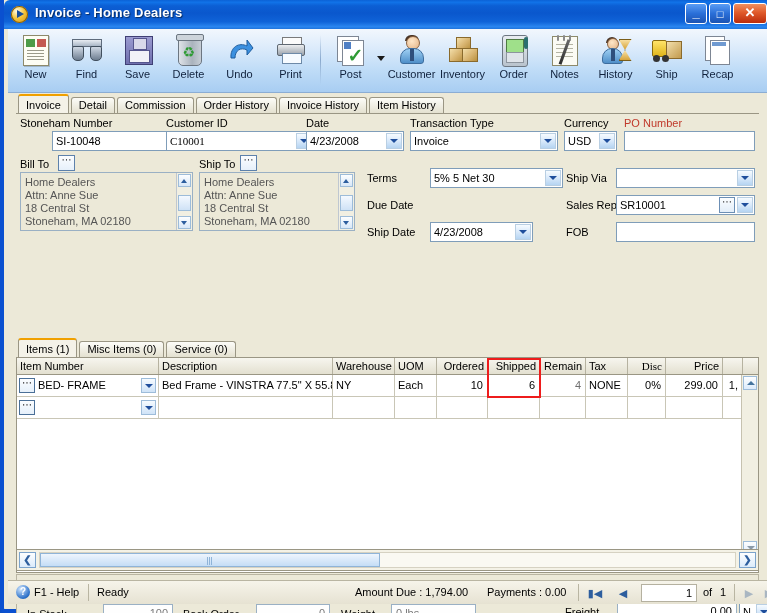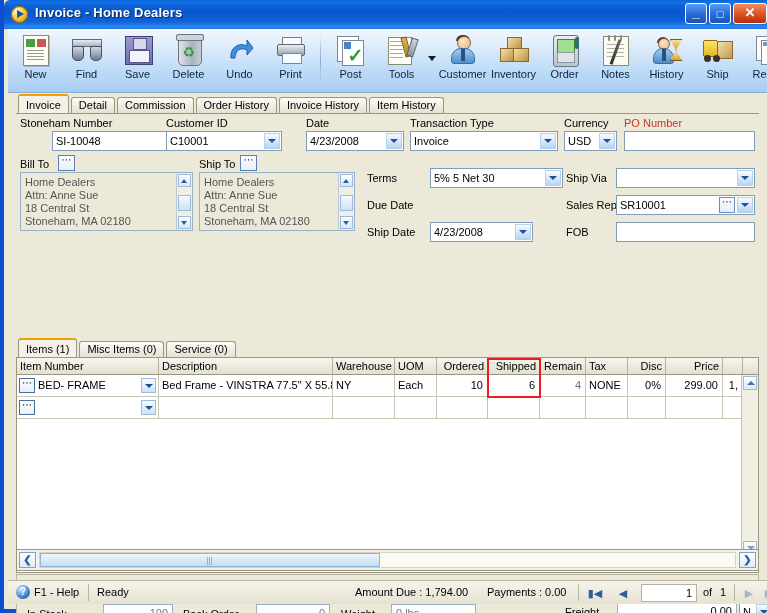--- a/index.html
+++ b/index.html
@@ -578,35 +578,20 @@
             <div class="ic-post">
                 <div class="p1"></div>
                 <div class="p2"></div>
                 <div class="bl"></div>
                 <div class="chk">✓</div>
               </div>
           </div>
           <div class="tb-lbl">Post</div>
         </div>
 
-        <div class="tb-btn">
-          <div class="tb-ico">
-            <div class="ic-tools">
-                <div class="sheet"></div>
-              <div class="ln" style="top:5px"></div>
-                <div class="ln" style="top:9px"></div>
-              <div class="ln" style="top:13px"></div>
-                <div class="ln" style="top:17px"></div>
-              <div class="ln" style="top:21px"></div>
-              <div class="sd"></div>
-                <div class="wr"></div>
-              </div>
-          </div>
-          <div class="tb-lbl">Tools</div>
-        </div>
 
         <div class="tb-caret">
             <i></i>
           </div>
 
         <div class="tb-btn">
           <div class="tb-ico">
             <div class="ic-person">
                 <div class="hair"></div>
                 <div class="head"></div>
@@ -710,21 +695,21 @@
         <div class="tab"><span>Item History</span></div>
       </div>
       <div class="tabline"></div>
 
       <div class="form-panel">
 
         <label class="fl" style="left:4px; top:3px;">Stoneham Number</label>
         <div class="inp" style="left:4px; top:17px; width:138px;margin-left:32px;">SI-10048</div>
 
         <label class="fl" style="left:150px; top:3px;">Customer ID</label>
-        <div class="combo" style="left:150px; top:17px; width:116px;">
+        <div class="combo" style="left:150px; top:17px; width:148px;font-family:Liberation Serif, serif;">
           <div class="txt">C10001</div>
           <div class="arw"></div>
         </div>
 
         <label class="fl" style="left:290px; top:3px;">Date</label>
         <div class="combo" style="left:290px; top:17px; width:98px;">
           <div class="txt">4/23/2008</div>
           <div class="arw"></div>
         </div>
 
@@ -805,21 +790,21 @@
 
         <div class="grid-head">
           <div class="gh" style="left:0px;   width:142px;">Item Number</div>
           <div class="gh" style="left:142px; width:174px;">Description</div>
           <div class="gh" style="left:316px; width:62px;">Warehouse</div>
           <div class="gh" style="left:378px; width:42px;">UOM</div>
           <div class="gh r" style="left:420px; width:51px;">Ordered</div>
           <div class="gh r" style="left:471px; width:52px;">Shipped</div>
           <div class="gh r" style="left:523px; width:46px;">Remain</div>
           <div class="gh" style="left:569px; width:42px;">Tax</div>
-          <div class="gh r" style="left:611px; width:38px;">Disc</div>
+          <div class="gh r" style="left:611px; width:38px;font-family:Liberation Serif, serif;">Disc</div>
           <div class="gh r" style="left:649px; width:57px;">Price</div>
           <div class="gh r" style="left:706px; width:20px;"></div>
         </div>
 
         <div class="grow" style="top:17px;">
           <div class="gc" style="left:0px; width:142px; padding-left:21px;">
             <span class="cell-ell">⋯</span>
             <span>BED- FRAME</span>
             <span class="cell-arw"></span>
           </div>

